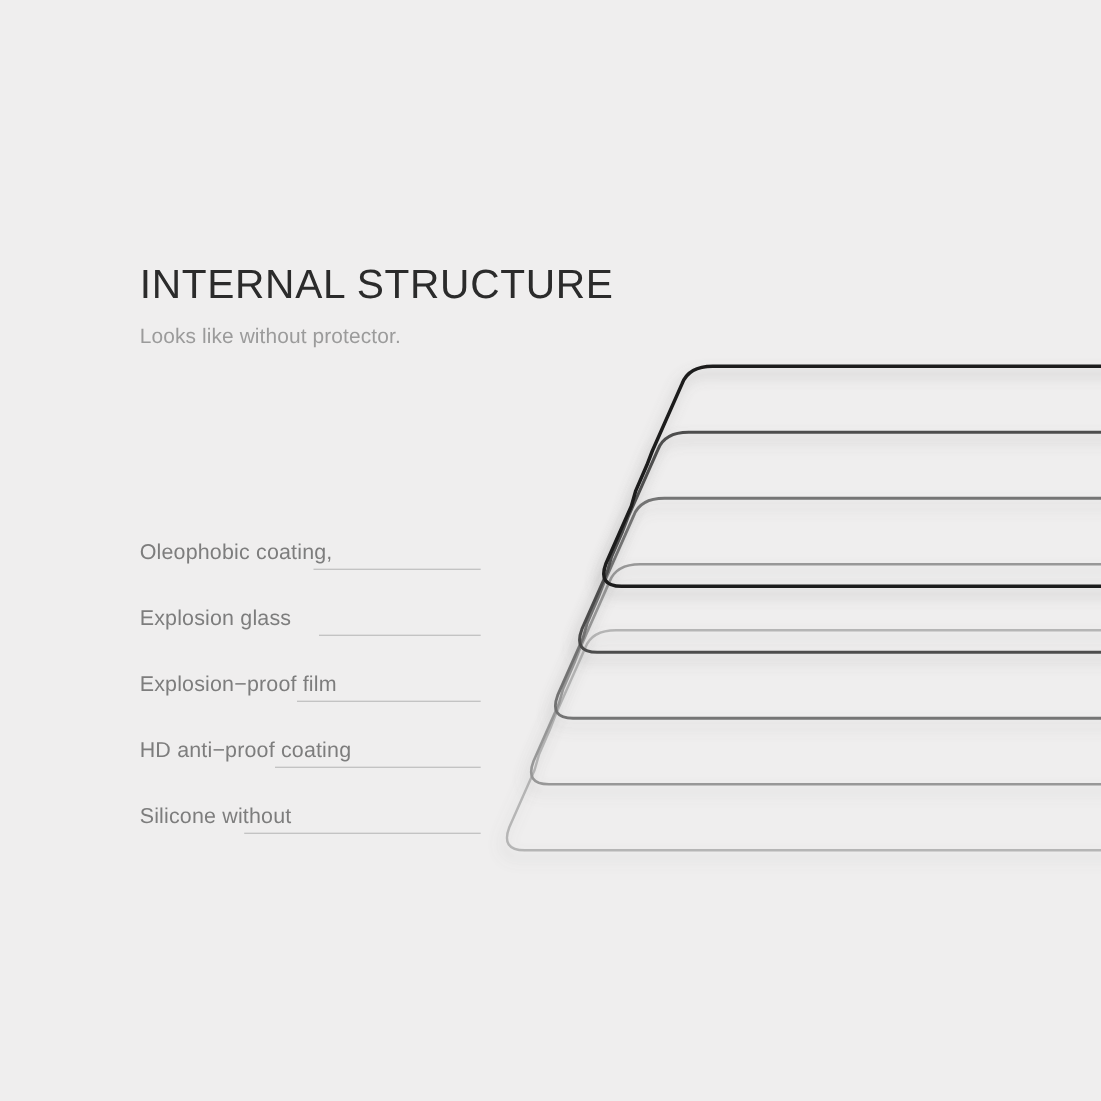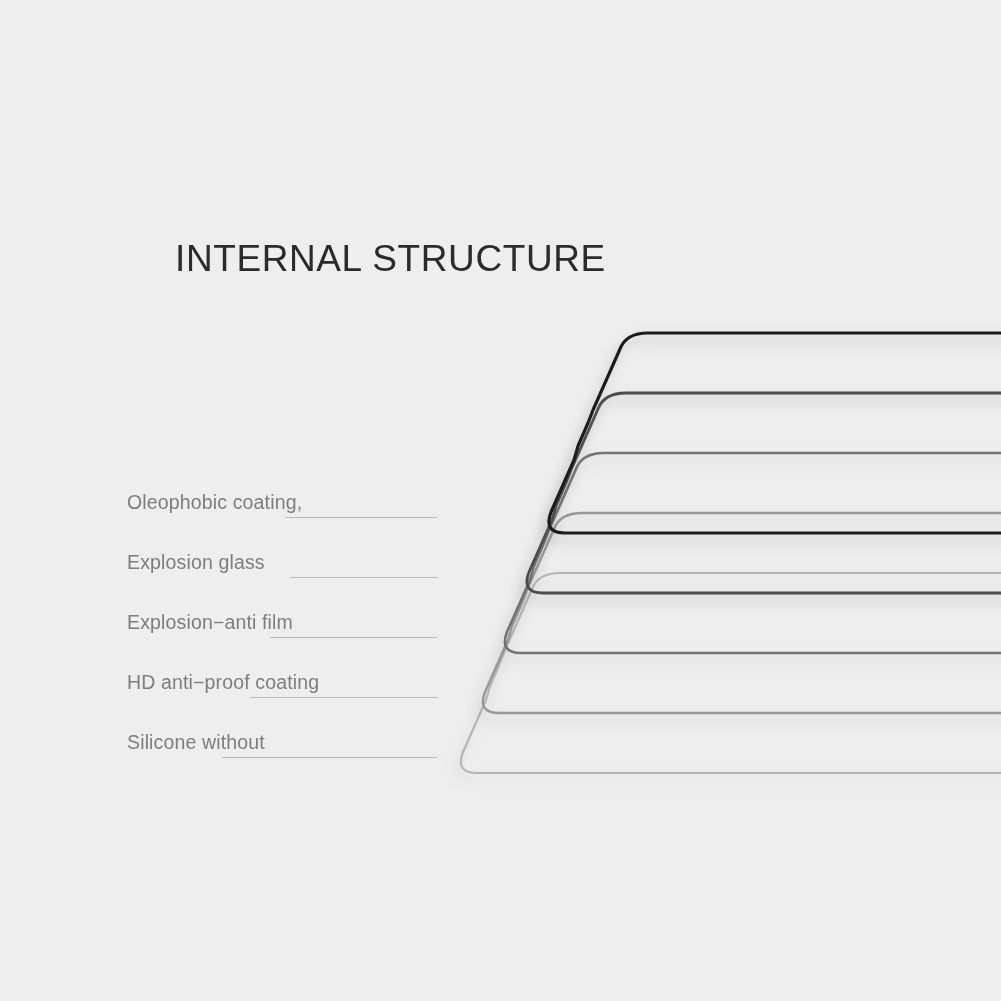--- a/index.html
+++ b/index.html
@@ -24,21 +24,20 @@
     top: 240px;
     width: 560px;
   }
   #title {
     font-size: 37px;
     font-weight: 300;
     letter-spacing: 0.6px;
     color: #2b2b2b;
     line-height: 1.05;
     white-space: nowrap;
-    margin-left: 48px;
   }
   #subtitle {
     margin-top: 17px;
     font-size: 19px;
     font-weight: 400;
     letter-spacing: 0.1px;
     color: #9b9b9b;
     white-space: nowrap;
   }
 
@@ -164,36 +163,37 @@
                  L 574 460
                  L 551 512
                  Q 543 533 565 533
                  L 1060 533" fill="none" stroke="#1d1d1d" stroke-width="3.2" stroke-linejoin="round" stroke-linecap="round"></path>
       </g>
     </svg>
   </div>
 
   <div id="heading">
     <div id="title">INTERNAL STRUCTURE</div>
+    <div id="subtitle">Looks like without protector.</div>
   </div>
 
   <div id="labels">
 
     <div class="layer-label" style="top:475px;">
       <span class="txt">Oleophobic coating,</span>
       <span class="leader" style="left:158px; width:152px;"></span>
     </div>
 
     <div class="layer-label" style="top:535px;">
       <span class="txt">Explosion glass</span>
       <span class="leader" style="left:163px; width:147px;"></span>
     </div>
 
     <div class="layer-label" style="top:595px;">
-      <span class="txt">Explosion−anti film</span>
+      <span class="txt">Explosion−proof film</span>
       <span class="leader" style="left:143px; width:167px;"></span>
     </div>
 
     <div class="layer-label" style="top:655px;">
       <span class="txt">HD anti−proof coating</span>
       <span class="leader" style="left:123px; width:187px;"></span>
     </div>
 
     <div class="layer-label" style="top:715px;">
       <span class="txt">Silicone without</span>

